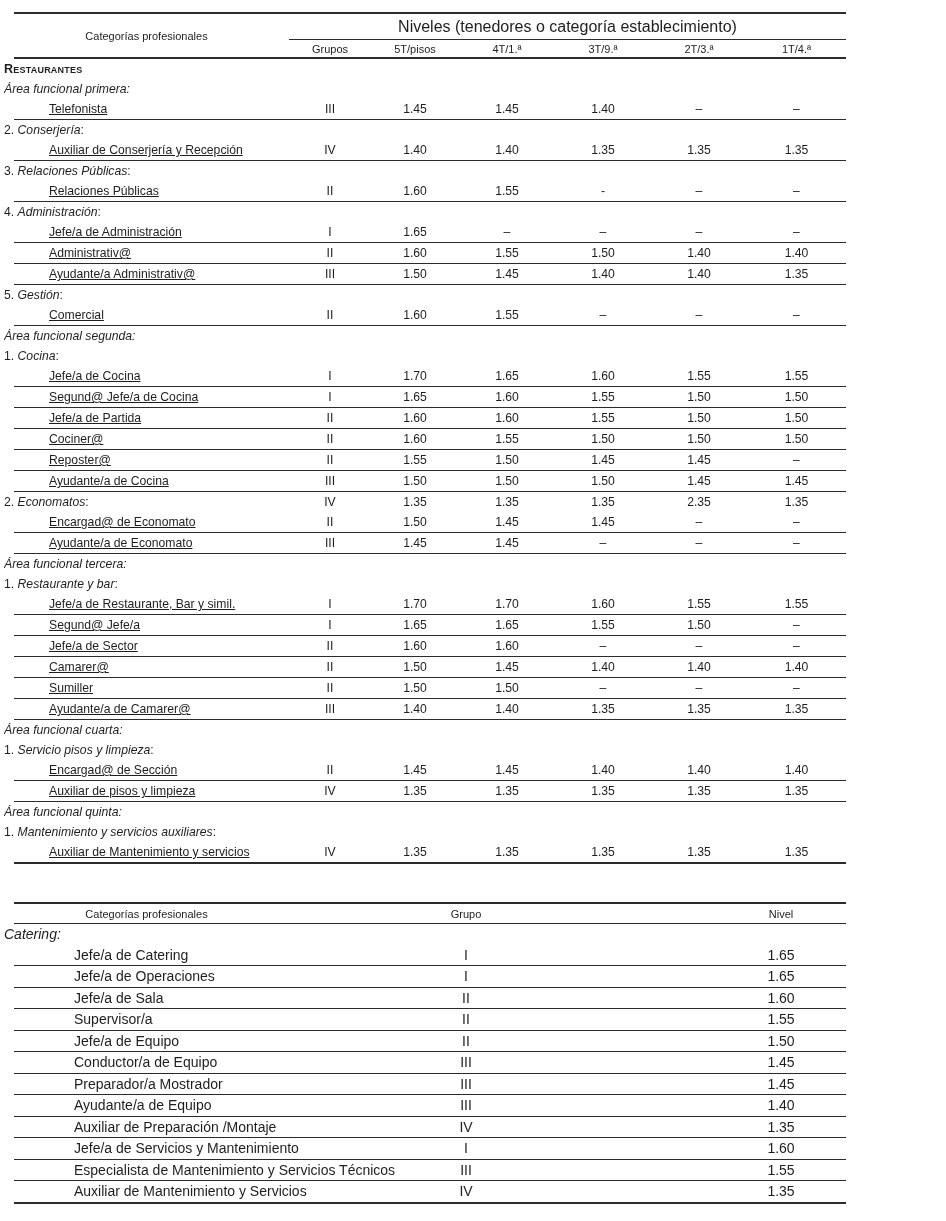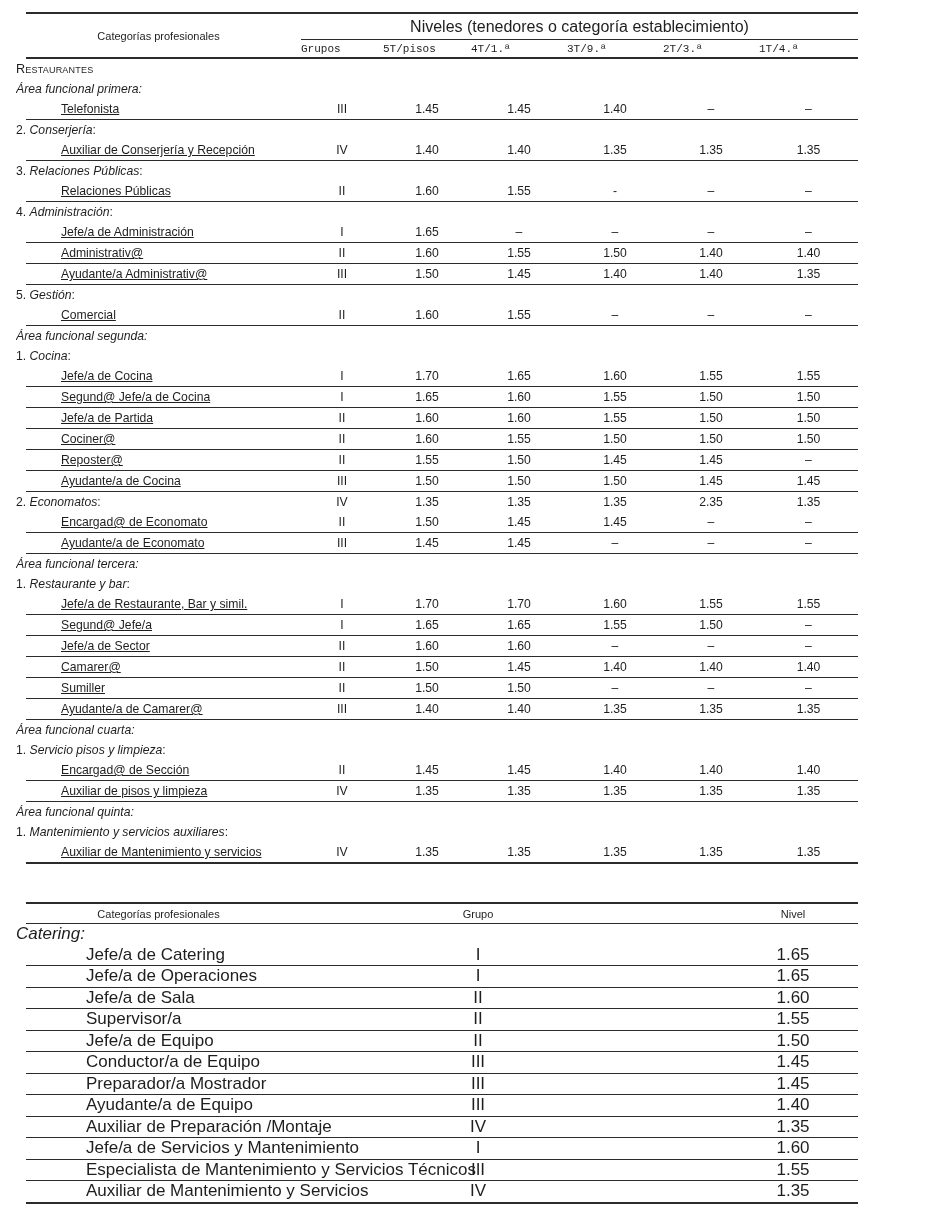--- a/index.html
+++ b/index.html
@@ -1,45 +1,45 @@
 <!DOCTYPE html>
 <html><head>
 <meta charset="utf-8">
 <style>
   html,body{margin:0;padding:0;background:#ffffff;}
   .page{
     position:relative;width:946px;height:1221px;background:#fff;
     font-family:"Liberation Sans","DejaVu Sans",sans-serif;color:#1e1e1e;
     overflow:hidden;
   }
-  .tbl{position:absolute;left:16px;width:842px;}
+  .tbl{position:absolute;left:4px;width:842px;}
   #table1{top:12px;}
   #table2{top:902px;}
   .rule{height:1px;background:#2b2b2b;margin-left:10px;}
   .rule.thick{height:2px;}
   
   .hgrid{display:grid;grid-template-columns:285px 1fr;}
   .cat-head{display:flex;align-items:center;justify-content:center;font-size:11px;}
   .right-head{display:flex;flex-direction:column;}
   .niveles{height:25px;display:flex;align-items:center;justify-content:center;
            font-size:16px;border-bottom:1px solid #2b2b2b;}
   .subhead{display:grid;grid-template-columns:82px 88px 96px 96px 96px 1fr;
            height:17px;align-items:center;font-size:11px;}
-  .subhead span{font-family:Liberation Mono, monospace;}
+  .subhead span{text-align:center;}
   
   .trow{display:grid;grid-template-columns:285px 82px 88px 96px 96px 96px 1fr;
         height:20px;align-items:center;font-size:12.2px;}
   .trow .cat{white-space:nowrap;overflow:hidden;}
   .trow .val{text-align:center;}
   .trow.item .cat{padding-left:45px;text-decoration:underline;}
-  .trow.caps .cat{font-variant:small-caps;font-size:12.6px;letter-spacing:.2px;}
+  .trow.caps .cat{font-variant:small-caps;font-size:12.6px;letter-spacing:.2px;font-weight:bold;}
   .trow.area .cat{font-style:italic;}
   
   .t2row{display:grid;grid-template-columns:285px 354px 73px 130px;
-         height:20.5px;align-items:center;font-size:17px;}
+         height:20.5px;align-items:center;font-size:14px;}
   .t2row .val{text-align:center;}
   .t2row.item .cat{padding-left:70px;white-space:nowrap;}
   .t2row.area .cat{font-style:italic;}
   .t2head{display:grid;grid-template-columns:285px 354px 73px 130px;
           height:19px;align-items:center;font-size:11px;}
   .t2head span{text-align:center;}
   .rows .rule:last-child{height:2px;}
 </style>
 </head>
 <body>

